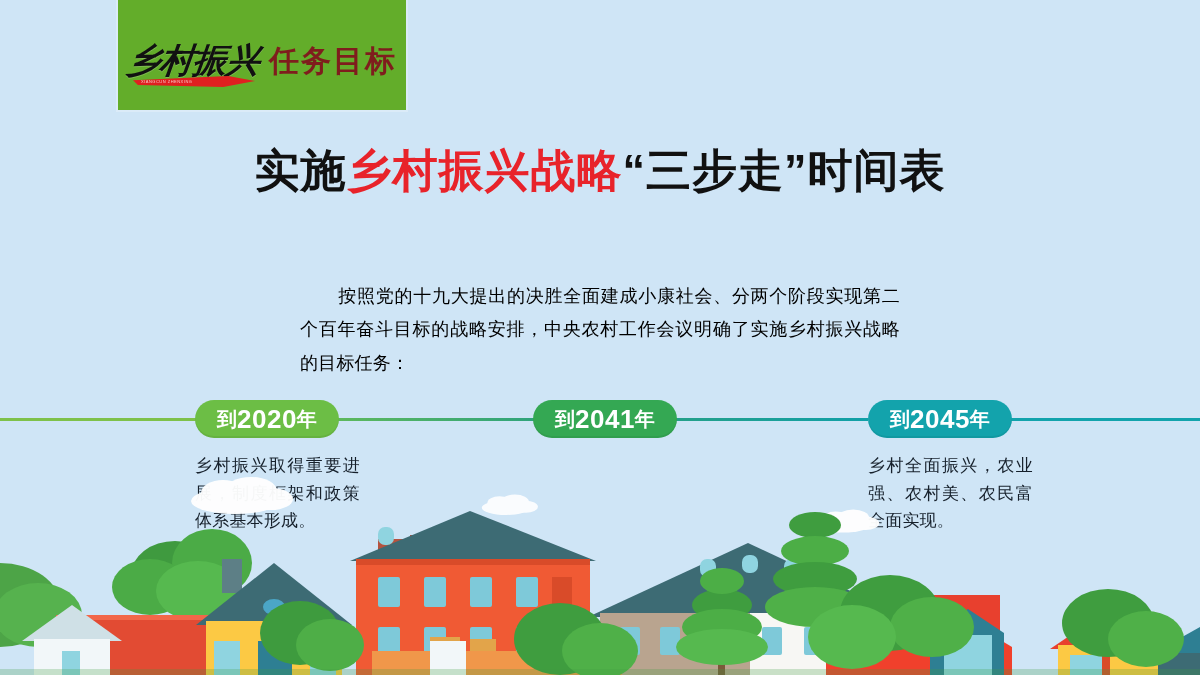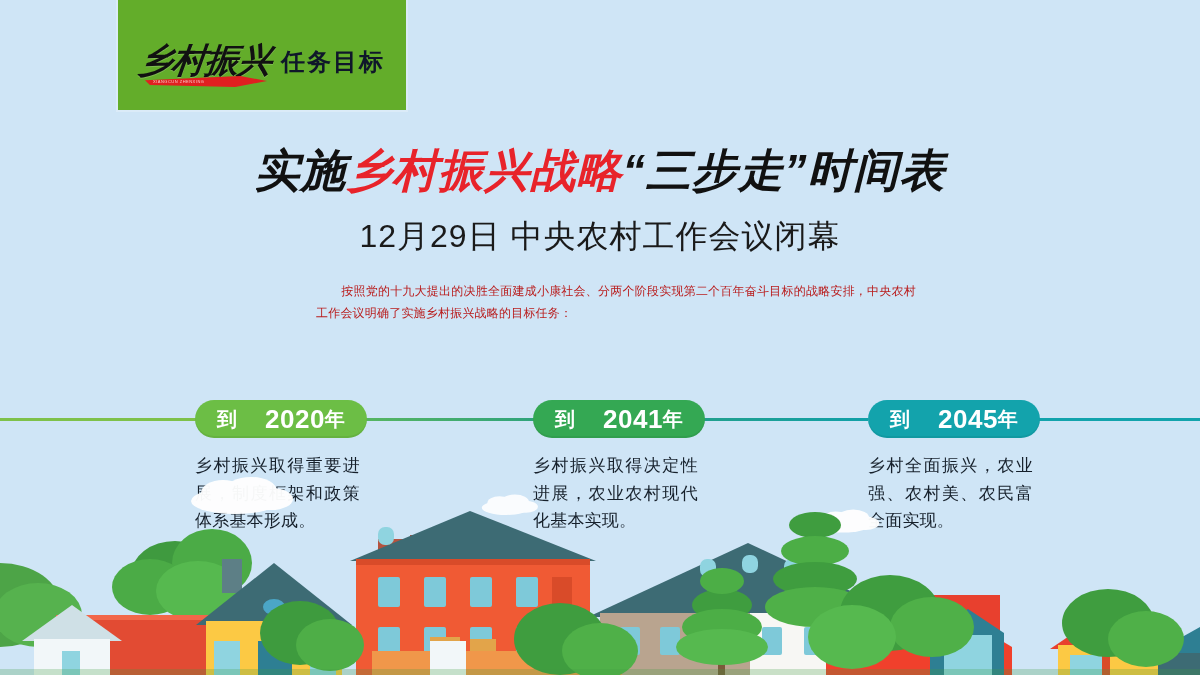--- a/index.html
+++ b/index.html
@@ -34,59 +34,59 @@
     position:absolute;left:6px;bottom:-9px;width:122px;height:11px;
     background:#e02020;
     clip-path:polygon(0 38%,78% 0,100% 46%,74% 100%,4% 82%);
   }
   .logo-stroke-text{
     position:absolute;left:14px;bottom:-8px;width:96px;height:9px;
     font-size:4px;color:#f7c9c9;letter-spacing:.5px;line-height:9px;
     overflow:hidden;white-space:nowrap;
   }
   .logo-sub{
-    font-family:Liberation Mono, monospace;
-    font-weight:700;font-size:24px;color:#0f172a;letter-spacing:2px;line-height:1;
+    font-family:Liberation Serif, serif;
+    font-weight:700;font-size:30px;color:#7f1d1d;letter-spacing:2px;line-height:1;
     padding-bottom:2px;
   }
 
   
   .main-title{
     position:absolute;left:0;top:148px;width:1200px;text-align:center;
     font-size:45px;font-weight:700;line-height:1;color:#111;
-    letter-spacing:1px;white-space:nowrap;font-style:italic;
+    letter-spacing:1px;white-space:nowrap;
   }
   .main-title .hl{color:#e8232a;}
   .main-title .qt{color:#111;}
   .sub-title{
     position:absolute;left:0;top:215px;width:1200px;text-align:center;
     font-size:32px;font-weight:400;color:#1a1a1a;letter-spacing:1px;white-space:nowrap;
   }
   .lead{
-    position:absolute;left:316px;top:280px;width:600px;
-    font-size:12px;line-height:1.85;color:#b91c1c;text-align:justify;
+    position:absolute;left:300px;top:280px;width:600px;
+    font-size:18px;line-height:1.85;color:#000000;text-align:justify;
     letter-spacing:.2px;
   }
   .lead .indent{display:inline-block;width:2.1em;}
 
   
   .tl-line{position:absolute;height:3px;top:418px;}
   .tl-line.l1{left:0;width:200px;background:#7ec14a;}
   .tl-line.l2{left:330px;width:206px;background:linear-gradient(90deg,#5fb95c,#2fa37c);}
   .tl-line.l3{left:668px;width:200px;background:linear-gradient(90deg,#25a088,#11a0a8);}
   .tl-line.l4{left:1000px;width:200px;background:#12a3ac;}
 
   .milestone{position:absolute;top:0;width:300px;}
   .badge{
     height:38px;border-radius:19px;display:inline-flex;align-items:center;
     justify-content:center;padding:0 22px;color:#ffffff;
     font-size:24px;font-weight:700;letter-spacing:0;white-space:nowrap;
     box-shadow:inset 0 -2px 0 rgba(0,0,0,.06);
   }
-  .badge .yr{font-size:26px;letter-spacing:.5px;padding-left:28px;}
+  .badge .yr{font-size:26px;letter-spacing:.5px;}
   .badge .zh{font-size:20px;}
 
   .ms-body{
     margin-top:14px;width:165px;
     font-size:17px;line-height:1.62;color:#16202b;text-align:justify;
     text-align-last:left;letter-spacing:.2px;
   }
 
   
   .village{position:absolute;left:0;bottom:0;width:1200px;height:220px;}
@@ -103,21 +103,20 @@
     <div class="logo-inner">
       <div class="logo-cal">乡村振兴</div>
       <div class="logo-stroke"></div>
       <div class="logo-stroke-text">XIANGCUN ZHENXING</div>
       <div class="logo-sub">任务目标</div>
     </div>
   </div>
 
   <div class="main-title"><span>实施</span><span class="hl">乡村振兴战略</span><span class="qt">“三步走”</span><span>时间表</span></div>
 
-  <div class="sub-title">12月29日 中央农村工作会议闭幕</div>
 
   <div class="lead"><span class="indent"></span><span>按照党的十九大提出的决胜全面建成小康社会、分两个阶段实现第二个百年奋斗目标的战略安排，中央农村工作会议明确了实施乡村振兴战略的目标任务：</span></div>
 
   <div class="tl-line l1"></div>
   <div class="tl-line l2"></div>
   <div class="tl-line l3"></div>
   <div class="tl-line l4"></div>
 
   <div class="milestone" style="left:195px;top:400px;">
     <div class="badge" style="background:#6cbe45;">
@@ -127,21 +126,20 @@
       </div>
     <div class="ms-body">乡村振兴取得重要进展，制度框架和政策体系基本形成。</div>
   </div>
 
   <div class="milestone" style="left:533px;top:400px;">
     <div class="badge" style="background:#34a853;">
         <span class="zh">到</span>
         <span class="yr">2041</span>
         <span class="zh">年</span>
       </div>
-    <div class="ms-body">乡村振兴取得决定性进展，农业农村现代化基本实现。</div>
   </div>
 
   <div class="milestone" style="left:868px;top:400px;">
     <div class="badge" style="background:#13a3ac;">
         <span class="zh">到</span>
         <span class="yr">2045</span>
         <span class="zh">年</span>
       </div>
     <div class="ms-body">乡村全面振兴，农业强、农村美、农民富全面实现。</div>
   </div>

